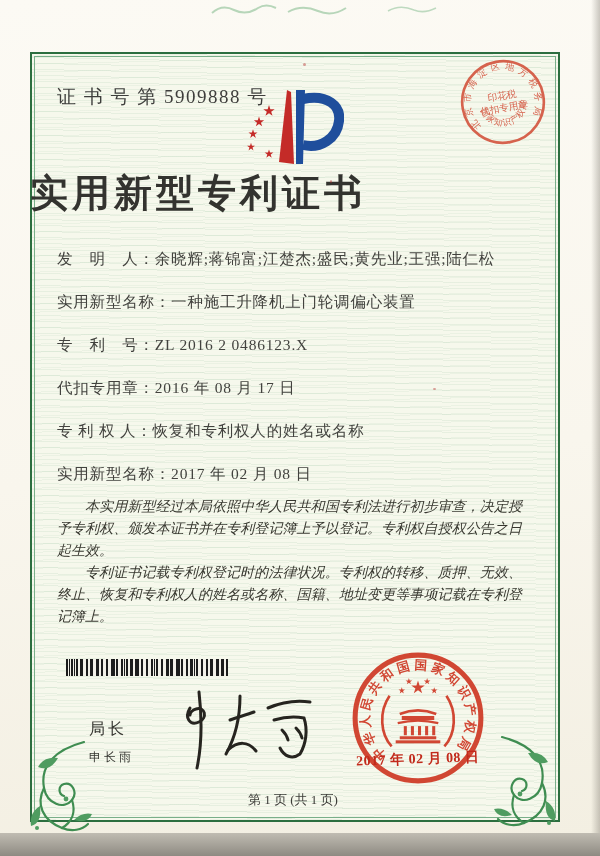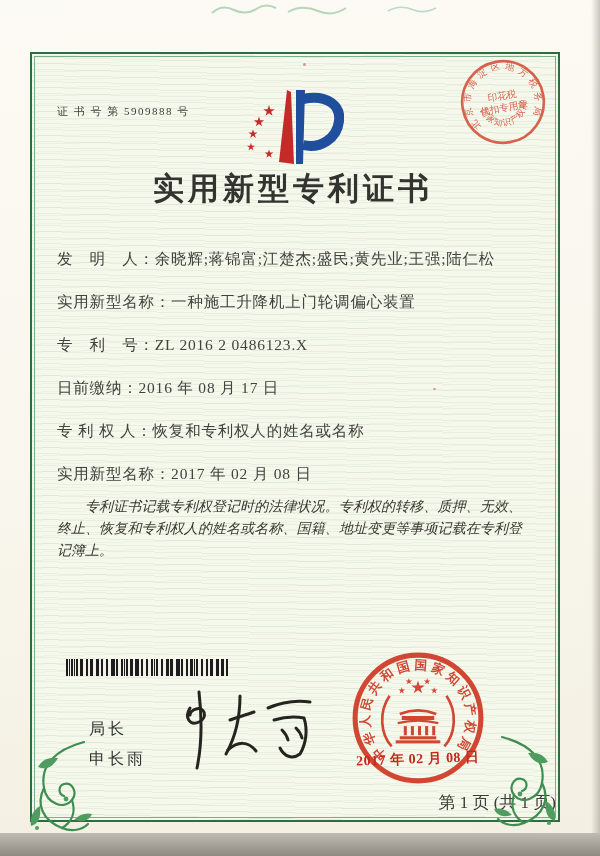--- a/index.html
+++ b/index.html
@@ -11,41 +11,41 @@
          background:linear-gradient(180deg,#c0bcb2,#8e8a82);}
   .edge-right{position:absolute;right:0;top:0;width:9px;height:856px;
          background:linear-gradient(90deg,rgba(120,115,105,0),rgba(120,115,105,.38));}
   .frame{position:absolute;left:30px;top:52px;width:526px;height:766px;
          border:2px solid #2c6e3f;
          background-color:#f6f8ec;
          background-image:
            repeating-linear-gradient(1.2deg, rgba(126,178,140,.13) 0 1px, rgba(255,255,255,0) 1px 6px),
            repeating-linear-gradient(-1.4deg, rgba(126,178,140,.09) 0 1px, rgba(255,255,255,0) 1px 8px);}
   .frame-inner{position:absolute;inset:2px;border:1px solid #79af89;pointer-events:none;}
-  .cert-number{position:absolute;left:57px;top:84px;font-size:11px;letter-spacing:1.5px;color:#3e3e3c;margin-top:20px;}
+  .cert-number{position:absolute;left:57px;top:84px;font-size:19px;letter-spacing:1.5px;color:#3e3e3c;}
   .logo{position:absolute;left:244px;top:90px;}
-  .title{position:absolute;left:30px;top:168px;width:526px;text-align:center;
-         font-size:31px;font-weight:700;letter-spacing:4px;color:#33332f;}
+  .title{position:absolute;left:30px;top:168px;width:526px;
+         font-size:38px;font-weight:700;letter-spacing:4px;color:#33332f;}
   .fields{position:absolute;left:57px;top:249px;width:470px;}
   .field-row{height:19px;margin-bottom:24px;font-size:15.5px;letter-spacing:.8px;color:#42423e;white-space:nowrap;}
   .paras{position:absolute;left:57px;top:496px;width:465px;font-size:14px;line-height:22px;
          color:#37372f;text-align:justify;font-style:italic;}
   .paras p{margin:0;text-indent:2em;}
   .barcode{position:absolute;left:66px;top:659px;width:162px;height:17px;background-color:#f2f0e8;
          background-image:
            repeating-linear-gradient(90deg,#1c1c1c 0 2px,rgba(0,0,0,0) 2px 5px),
            repeating-linear-gradient(90deg,#1c1c1c 0 1px,rgba(0,0,0,0) 1px 8px),
            repeating-linear-gradient(90deg,rgba(0,0,0,0) 0 3px,#1c1c1c 3px 4px,rgba(0,0,0,0) 4px 11px);}
   .issuer-title{position:absolute;left:89px;top:719px;font-size:16px;letter-spacing:3px;color:#34342f;text-align:right;}
-  .issuer-name{position:absolute;left:89px;top:749px;font-size:16px;letter-spacing:3px;color:#34342f;}
+  .issuer-name{position:absolute;left:89px;top:749px;font-size:12px;letter-spacing:3px;color:#34342f;}
   .signature{position:absolute;left:172px;top:686px;}
   .seal{position:absolute;left:347px;top:647px;opacity:.93;}
   .seal-date{position:absolute;left:356px;top:750px;width:140px;font-size:14px;font-weight:700;
          color:#c22a1b;letter-spacing:.5px;transform:rotate(-2deg);white-space:nowrap;}
-  .footer{position:absolute;left:30px;top:791px;width:526px;text-align:right;font-size:17px;color:#3c3c38;}
+  .footer{position:absolute;left:30px;top:791px;width:526px;text-align:center;font-size:13px;color:#3c3c38;}
   .tax-stamp{position:absolute;left:452px;top:51px;transform:rotate(-10deg);opacity:.85;}
   .flourish-left{position:absolute;left:14px;top:736px;}
   .flourish-right{position:absolute;left:494px;top:731px;transform:scaleX(-1);}
   .top-squiggle{position:absolute;left:120px;top:0;opacity:.55;}
   .speck{position:absolute;border-radius:50%;background:rgba(185,45,45,.45);}
   .sp1{left:303px;top:63px;width:3px;height:3px;}
   .sp2{left:330px;top:180px;width:2px;height:3px;}
   .sp3{left:433px;top:388px;width:3px;height:2px;}
 </style>
 </head>
@@ -85,26 +85,27 @@
       <polygon points="52,0 61,0 59,74 52,74" fill="#1f4e9c"></polygon>
       <path d="M59,9 C84,4 97,16 95,31 C93,49 76,59 59,55" stroke="#1f4e9c" stroke-width="10" fill="none"></path>
     </svg>
 
     <div class="title">实用新型专利证书</div>
 
     <div class="fields">
       <div class="field-row"><span>发　明　人：</span><span>余晓辉;蒋锦富;江楚杰;盛民;黄先业;王强;陆仁松</span></div>
       <div class="field-row"><span>实用新型名称：</span><span>一种施工升降机上门轮调偏心装置</span></div>
       <div class="field-row"><span>专　利　号：</span><span>ZL 2016 2 0486123.X</span></div>
-      <div class="field-row"><span>日前缴纳：</span><span>2016 年 08 月 17 日</span></div>
+      <div class="field-row"><span>代扣专用章：</span><span>2016 年 08 月 17 日</span></div>
       <div class="field-row"><span>专 利 权 人：</span><span>恢复和专利权人的姓名或名称</span></div>
       <div class="field-row"><span>实用新型名称：</span><span>2017 年 02 月 08 日</span></div>
     </div>
 
     <div class="paras">
+      <p>本实用新型经过本局依照中华人民共和国专利法进行初步审查，决定授予专利权、颁发本证书并在专利登记簿上予以登记。专利权自授权公告之日起生效。</p>
       <p>专利证书记载专利权登记时的法律状况。专利权的转移、质押、无效、终止、恢复和专利权人的姓名或名称、国籍、地址变更等事项记载在专利登记簿上。</p>
     </div>
 
     <div class="barcode"></div>
 
     <div class="issuer-title">局长</div>
     <div class="issuer-name">申长雨</div>
 
     <svg class="signature" width="155" height="100" viewBox="0 0 155 100">
       <g stroke="#26241f" stroke-width="3" fill="none" stroke-linecap="round">

